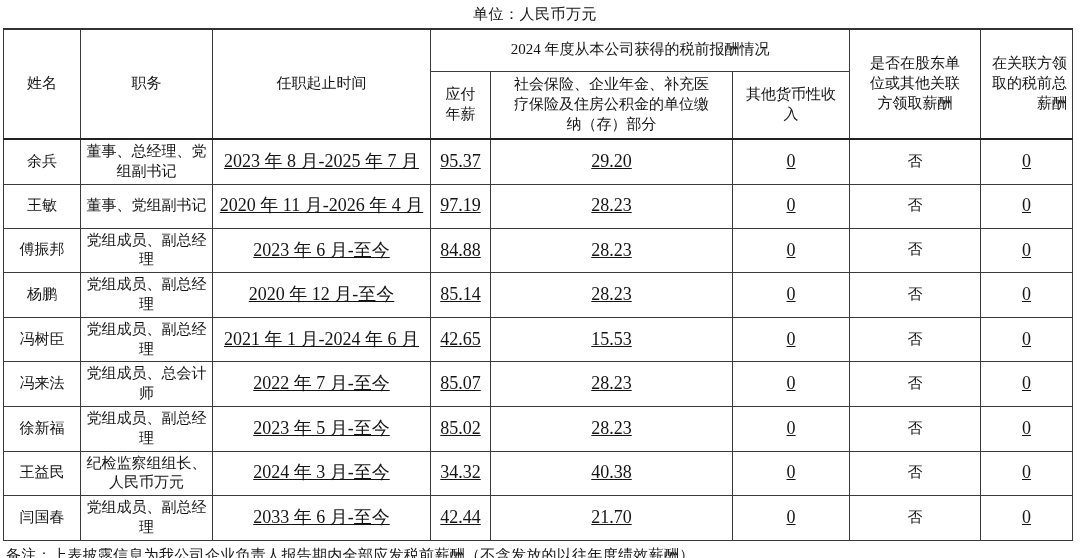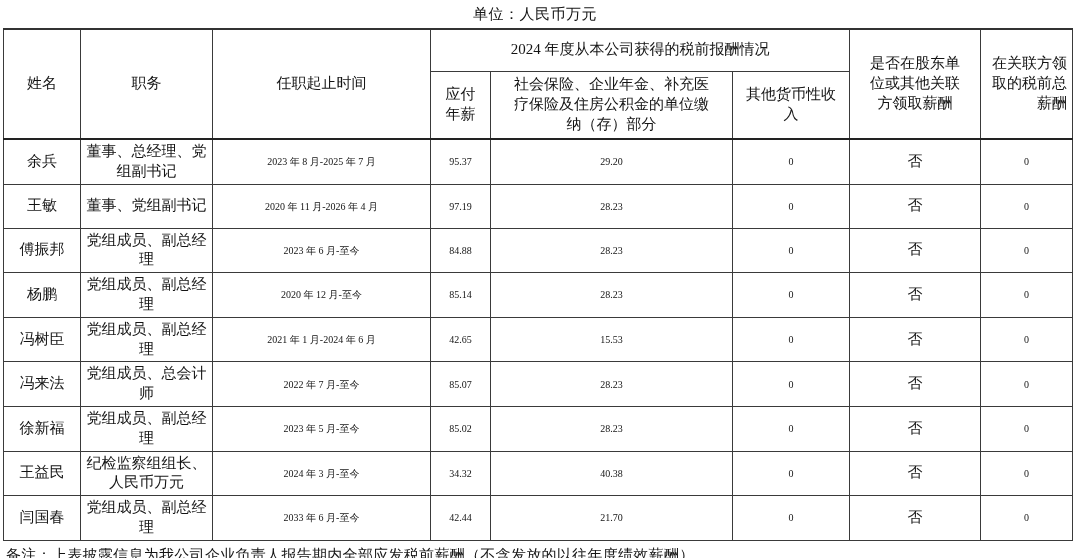--- a/index.html
+++ b/index.html
@@ -40,21 +40,21 @@
   tbody tr { height: 44px; }
   
   thead tr.h2 th { border-bottom: 2.5px solid #222; }
   thead th.span2 { border-bottom: 2.5px solid #222; }
   
   th.th-salary      { padding: 13px 10px; }
   th.th-insurance   { padding: 0 22px; }
   th.th-other       { padding: 2px 12px; }
   th.th-shareholder { padding: 2px 17px; }
   th.th-related     { padding: 2px 5px; text-align: right; }
-  td.num, td.cell-term { font-size: 10px; }
+  td.num, td.cell-term { font-size: 18px; text-decoration: underline; }
   .note {
     font-size: 15px;
     padding: 5px 0 0 6px;
     letter-spacing: 0.3px;
   }
 </style>
 </head>
 <body>
 
 <div class="unit-label">单位：人民币万元</div>

